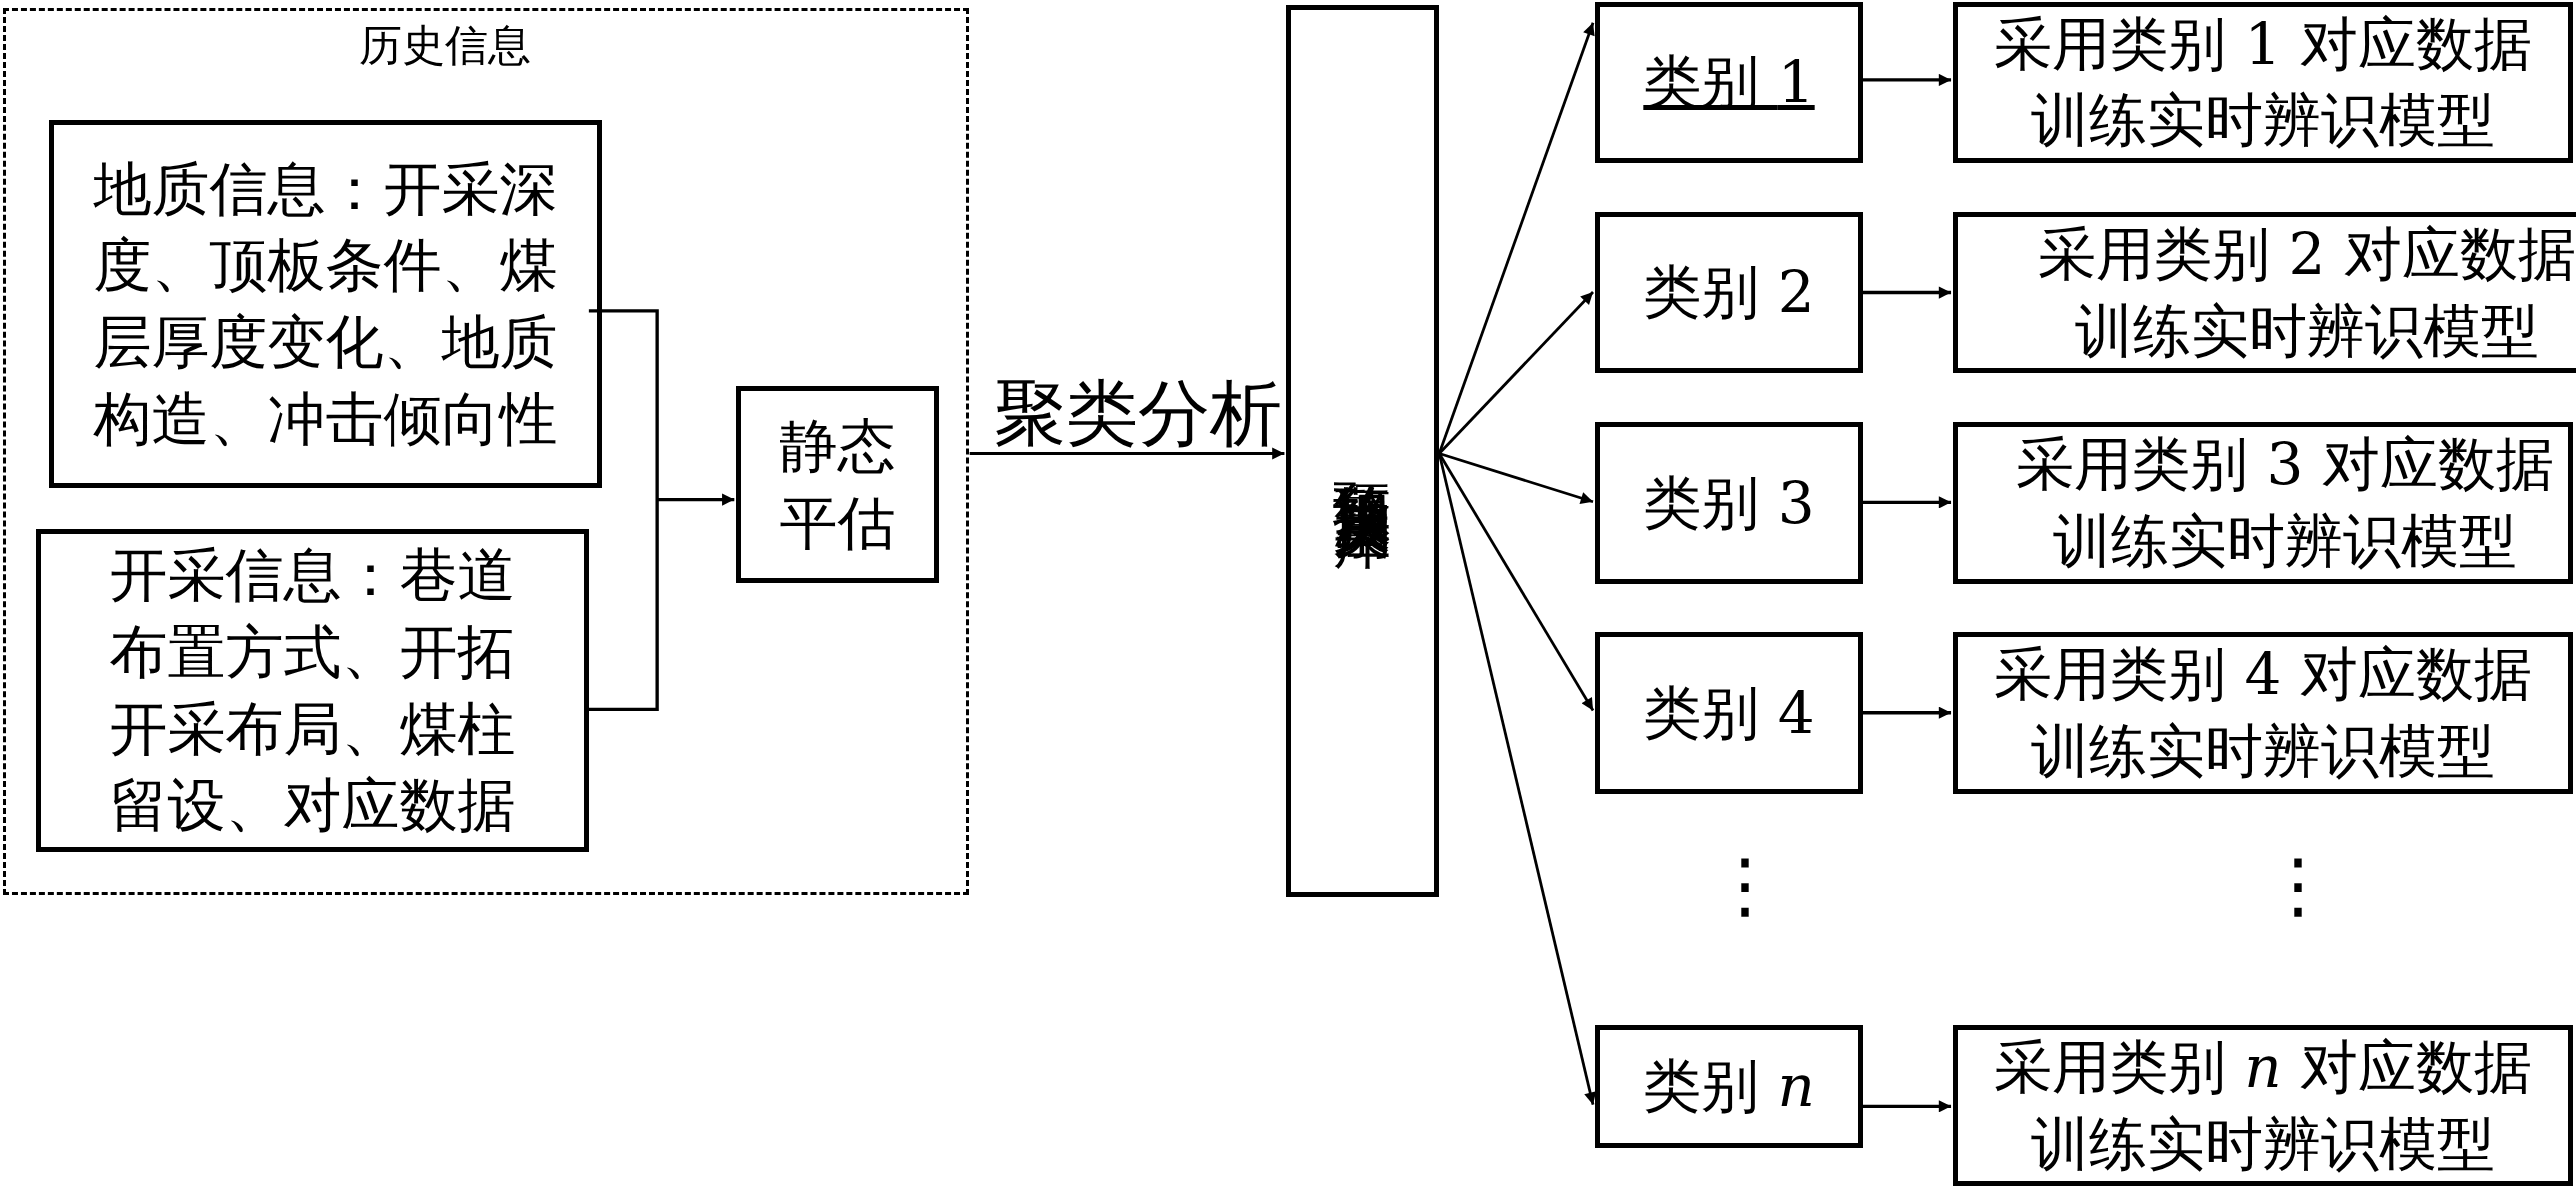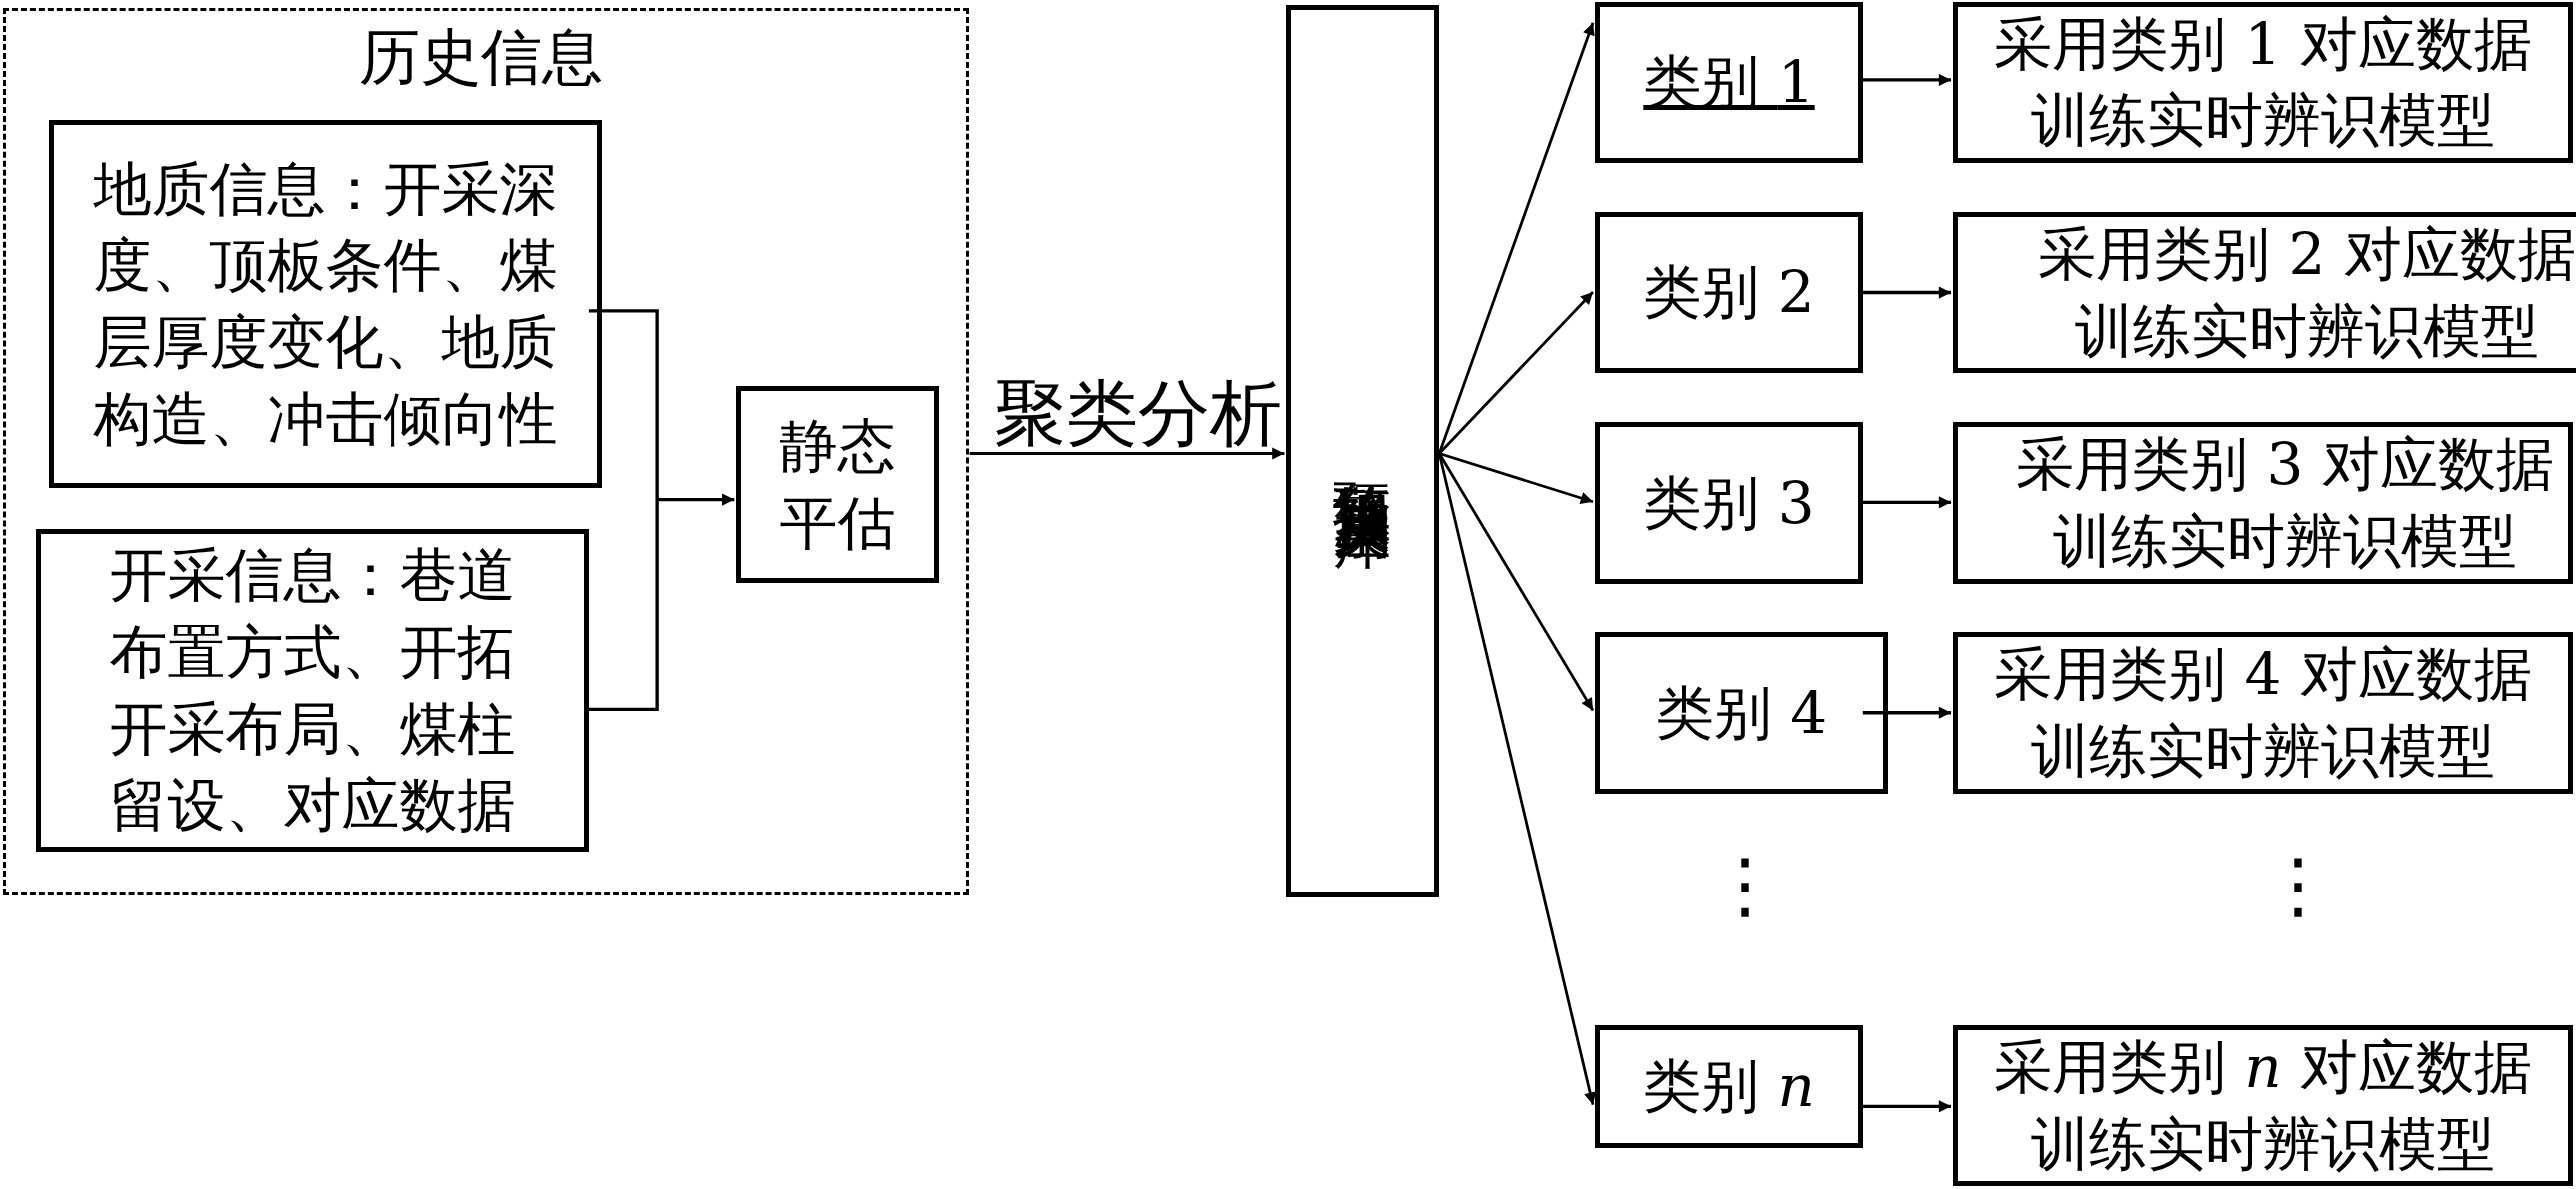--- a/index.html
+++ b/index.html
@@ -2,21 +2,21 @@
 <html style="font-size:9px"><head>
 <meta charset="utf-8">
 <style>
   html, body { margin: 0; padding: 0; background: #ffffff; }
   body { width: 2576px; height: 1189px; position: relative; overflow: hidden;
          font-family: "DejaVu Serif", "Liberation Serif", serif; color: #000; }
   .box { position: absolute; box-sizing: border-box; border: 5px solid #000; background: #fff;
          display: flex; align-items: center; justify-content: center; text-align: center; }
   .dashed { position: absolute; box-sizing: border-box; border: 3.9px dashed #000; }
   .txt { font-size: 58px; line-height: 1.32; }
-  .title { position: absolute; font-size: 61px; }
+  .title { position: absolute; font-size: 43px; }
   .vert { writing-mode: vertical-rl; text-orientation: upright; font-size: 58px; letter-spacing: 3.3px; line-height: 1; }
   .lbl { position: absolute; font-size: 72px; }
   svg.wires { position: absolute; left: 0; top: 0; }
   .dots { position: absolute; font-size: 72px; line-height: 0.55; text-align: center; width: 33px; }
   .mi { font-style: italic; }
 </style>
 </head>
 <body>
 
 <div class="dashed" style="left:3.3px; top:8.3px; width:966px; height:887px;"></div>
@@ -55,21 +55,21 @@
 
 <div class="box" style="left:1595px; top:1.7px; width:268px; height:161px;text-decoration:underline;">
   <div class="txt"><span>类别 </span><span>1</span></div>
 </div>
 <div class="box" style="left:1595px; top:212px; width:268px; height:161px;">
   <div class="txt"><span>类别 </span><span>2</span></div>
 </div>
 <div class="box" style="left:1595px; top:422px; width:268px; height:162px;">
   <div class="txt"><span>类别 </span><span>3</span></div>
 </div>
-<div class="box" style="left:1595px; top:632px; width:293px; height:162px;">
+<div class="box" style="left:1595px; top:632px; width:268px; height:162px;">
   <div class="txt"><span>类别 </span><span>4</span></div>
 </div>
 <div class="box" style="left:1595px; top:1025px; width:268px; height:123px;">
   <div class="txt"><span>类别 </span><span class="mi">n</span></div>
 </div>
 
 <div class="box" style="left:1953px; top:1.7px; width:620px; height:161px;">
   <div class="txt">
     <div><span>采用类别 </span><span>1</span><span> 对应数据</span></div>
     <div>训练实时辨识模型</div>

